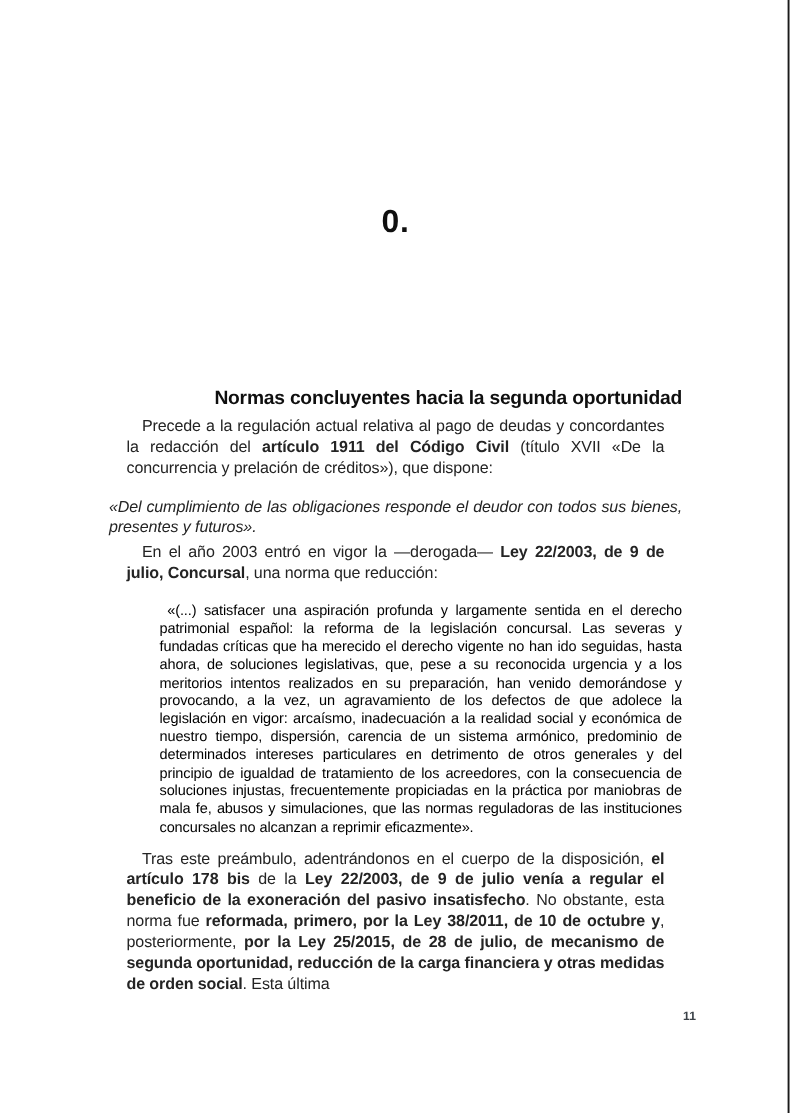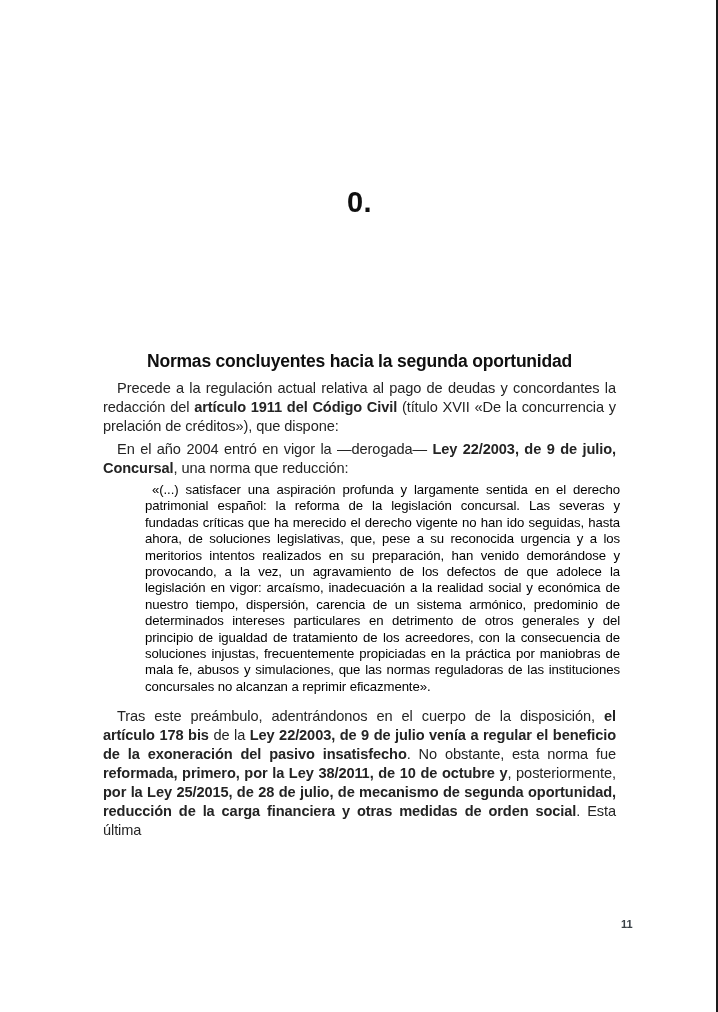--- a/index.html
+++ b/index.html
@@ -43,29 +43,29 @@
     margin: 4px 0 0 0;
     text-align: center;
     font-size: 25px;
     line-height: 33px;
     font-weight: 900;
     letter-spacing: -0.2px;
     color: #0f0f0f;
   }
   .section-heading {
     margin: 95px 0 0 0;
-    text-align: center;
+    text-align: right;
     font-size: 17.5px;
     line-height: 22px;
     font-weight: bold;
     letter-spacing: -0.2px;
     color: #0f0f0f;
   }
   .body-par {
-    margin: 4px;
+    margin: 16px;
     font-size: 14.6px;
     line-height: 19px;
     letter-spacing: -0.1px;
     text-align: justify;
     color: #242424;
   }
   .indent { text-indent: 14px; }
   .par-1 { margin-top: 7px; }
   .quote-par {
     margin: 13px 0 0 0;
@@ -110,22 +110,23 @@
     <div class="chapter-number">0.</div>
 
     <h1 class="chapter-title">
       <br>
     </h1>
 
     <h2 class="section-heading">Normas concluyentes hacia la segunda oportunidad</h2>
 
     <p class="body-par indent par-1"><span class="seg-regular">Precede a la regulación actual relativa al pago de deudas y concordantes la redacción del </span><span class="seg-bold">artículo 1911 del Código Civil</span><span class="seg-regular"> (título XVII «De la concurrencia y prelación de créditos»), que dispone:</span></p>
 
+    <p class="quote-par"><span class="seg-italic">«Del cumplimiento de las obligaciones responde el deudor con todos sus bienes, presentes y futuros».</span></p>
 
-    <p class="body-par indent par-2"><span class="seg-regular">En el año 2004 entró en vigor la —derogada— </span><span class="seg-bold">Ley 22/2003, de 9 de julio, Concursal</span><span class="seg-regular">, una norma que reducción:</span></p>
+    <p class="body-par indent par-2"><span class="seg-regular">En el año 2003 entró en vigor la —derogada— </span><span class="seg-bold">Ley 22/2003, de 9 de julio, Concursal</span><span class="seg-regular">, una norma que reducción:</span></p>
 
     <div class="block-quote"><span class="seg-regular">«(...) satisfacer una aspiración profunda y largamente sentida en el derecho patrimonial español: la reforma de la legislación concursal. Las severas y fundadas críticas que ha merecido el derecho vigente no han ido seguidas, hasta ahora, de soluciones legislativas, que, pese a su reconocida urgencia y a los meritorios intentos realizados en su preparación, han venido demorándose y provocando, a la vez, un agravamiento de los defectos de que adolece la legislación en vigor: arcaísmo, inadecuación a la realidad social y económica de nuestro tiempo, dispersión, carencia de un sistema armónico, predominio de determinados intereses particulares en detrimento de otros generales y del principio de igualdad de tratamiento de los acreedores, con la consecuencia de soluciones injustas, frecuentemente propiciadas en la práctica por maniobras de mala fe, abusos y simulaciones, que las normas reguladoras de las instituciones concursales no alcanzan a reprimir eficazmente».</span></div>
 
     <p class="body-par indent par-3"><span class="seg-regular">Tras este preámbulo, adentrándonos en el cuerpo de la disposición, </span><span class="seg-bold">el artículo 178 bis</span><span class="seg-regular"> de la </span><span class="seg-bold">Ley 22/2003, de 9 de julio venía a regular el beneficio de la exoneración del pasivo insatisfecho</span><span class="seg-regular">. No obstante, esta norma fue </span><span class="seg-bold">reformada, primero, por la Ley 38/2011, de 10 de octubre y</span><span class="seg-regular">, posteriormente, </span><span class="seg-bold">por la Ley 25/2015, de 28 de julio, de mecanismo de segunda oportunidad, reducción de la carga financiera y otras medidas de orden social</span><span class="seg-regular">. Esta última</span></p>
 
   </div>
 
   <div class="page-number">11</div>
 
 </div>

